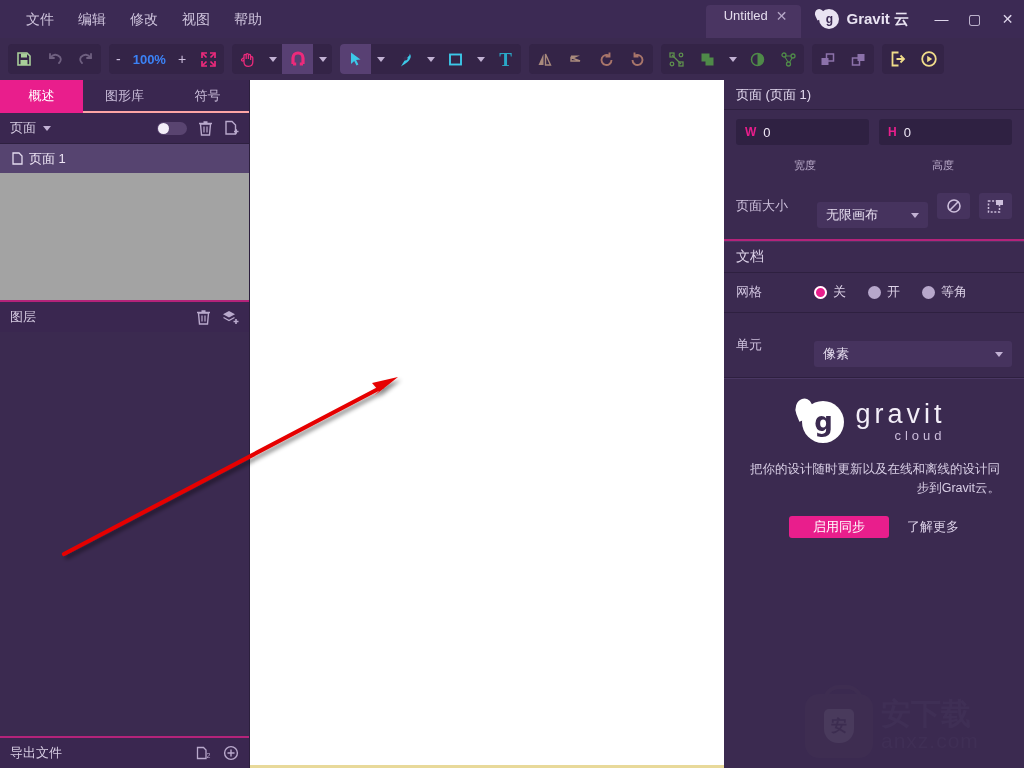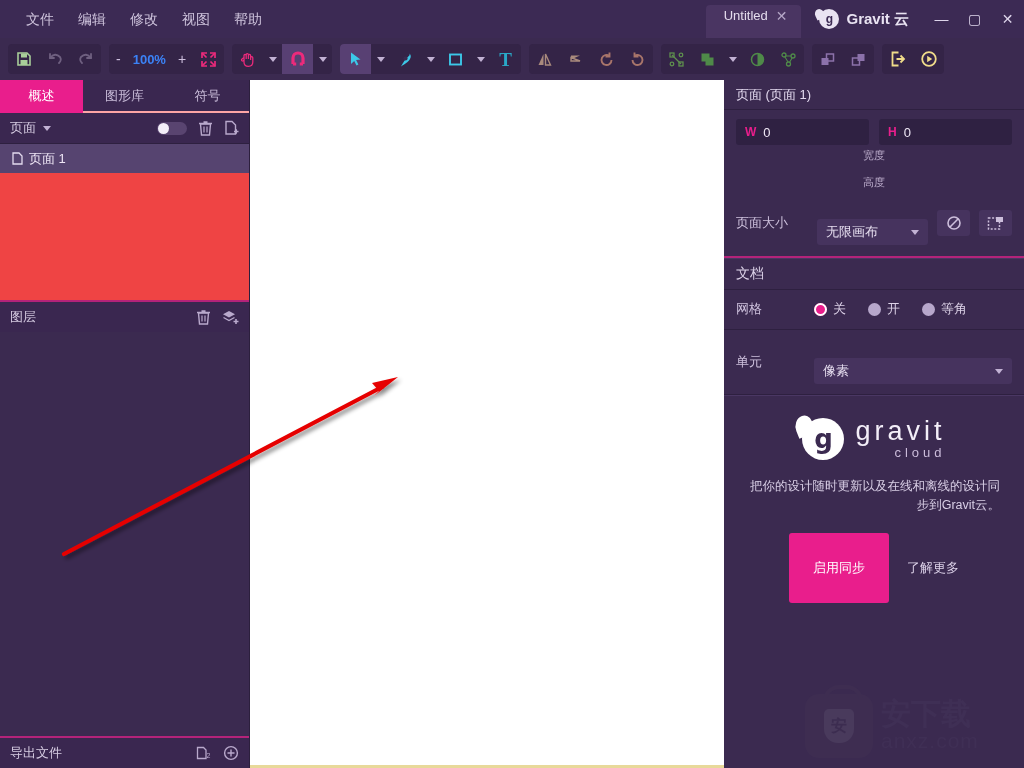--- a/index.html
+++ b/index.html
@@ -76,21 +76,21 @@
   .zoomsign { color: #cfc0df; font-size: 14px; padding: 0 7px; }
   .caret {
     width: 0; height: 0; border-left: 4px solid transparent;
     border-right: 4px solid transparent; border-top: 5px solid #c2b2d4;
   }
   svg { display: block; }
 
   
   .leftpanel {
     position: absolute; left: 0; top: 80px; width: 250px; height: 688px;
-    background: #ef4444; border-right: 1px solid #2c1f3d;
+    background: #a3a3a3; border-right: 1px solid #2c1f3d;
   }
   .tabs { display: flex; height: 33px; background: #3a2750; }
   .tab {
     flex: 1; display: flex; align-items: center; justify-content: center;
     color: #c9bcd9; font-size: 13px; border-bottom: 2px solid #fca5a5;
   }
   .tab.active { background: #e91e8c; color: #fff; border-bottom: 2px solid #e91e8c; }
   .sec-head {
     height: 31px; display: flex; align-items: center;
     padding: 0 10px; background: #3a2750;
@@ -198,21 +198,21 @@
   .promo-desc {
     color: #d9cfe6; font-size: 12.5px; line-height: 1.5; margin-top: 17px;
     padding: 0 6px;
     text-align: right;
   }
   .promo-actions {
     margin-top: 18px; display: flex; align-items: center; justify-content: center; gap: 18px;
   }
   .btn-sync {
     background: #e91e8c; color: #fff; font-size: 13px;
-    padding: 26px 24px; border-radius: 3px;
+    padding: 2px 24px; border-radius: 3px;
   }
   .link-more { color: #ddd2e9; font-size: 13px; }
 
   
   .watermark {
     position: absolute; left: 805px; top: 690px; width: 215px; height: 72px;
     display: flex; align-items: center; gap: 8px; opacity: 0.5;
   }
   .wm-badge {
     width: 68px; height: 64px; border-radius: 14px; background: #413153;
@@ -535,21 +535,21 @@
     <div class="rp-row" style="padding-top:9px;gap:10px;">
       <div class="field" style="flex:1;">
         <span class="fl">W</span>
         <span>0</span>
       </div>
       <div class="field" style="flex:1;">
         <span class="fl">H</span>
         <span>0</span>
       </div>
     </div>
-    <div class="rp-row" style="padding-top:3px;gap:12px;flex-direction:column;">
+    <div class="rp-row" style="padding-top:13px;gap:0;">
       <div class="sublabel" style="flex:1;">宽度</div>
       <div class="sublabel" style="flex:1;">高度</div>
     </div>
 
     <div class="rp-row" style="padding-top:11px;padding-bottom:11px;gap:9px;border-bottom:2px solid #b4237a;">
       <span class="rp-label" style="width:72px;">页面大小</span>
       <div class="select" style="flex:1;">
         <span>无限画布</span>
         <span class="caret"></span>
       </div>

